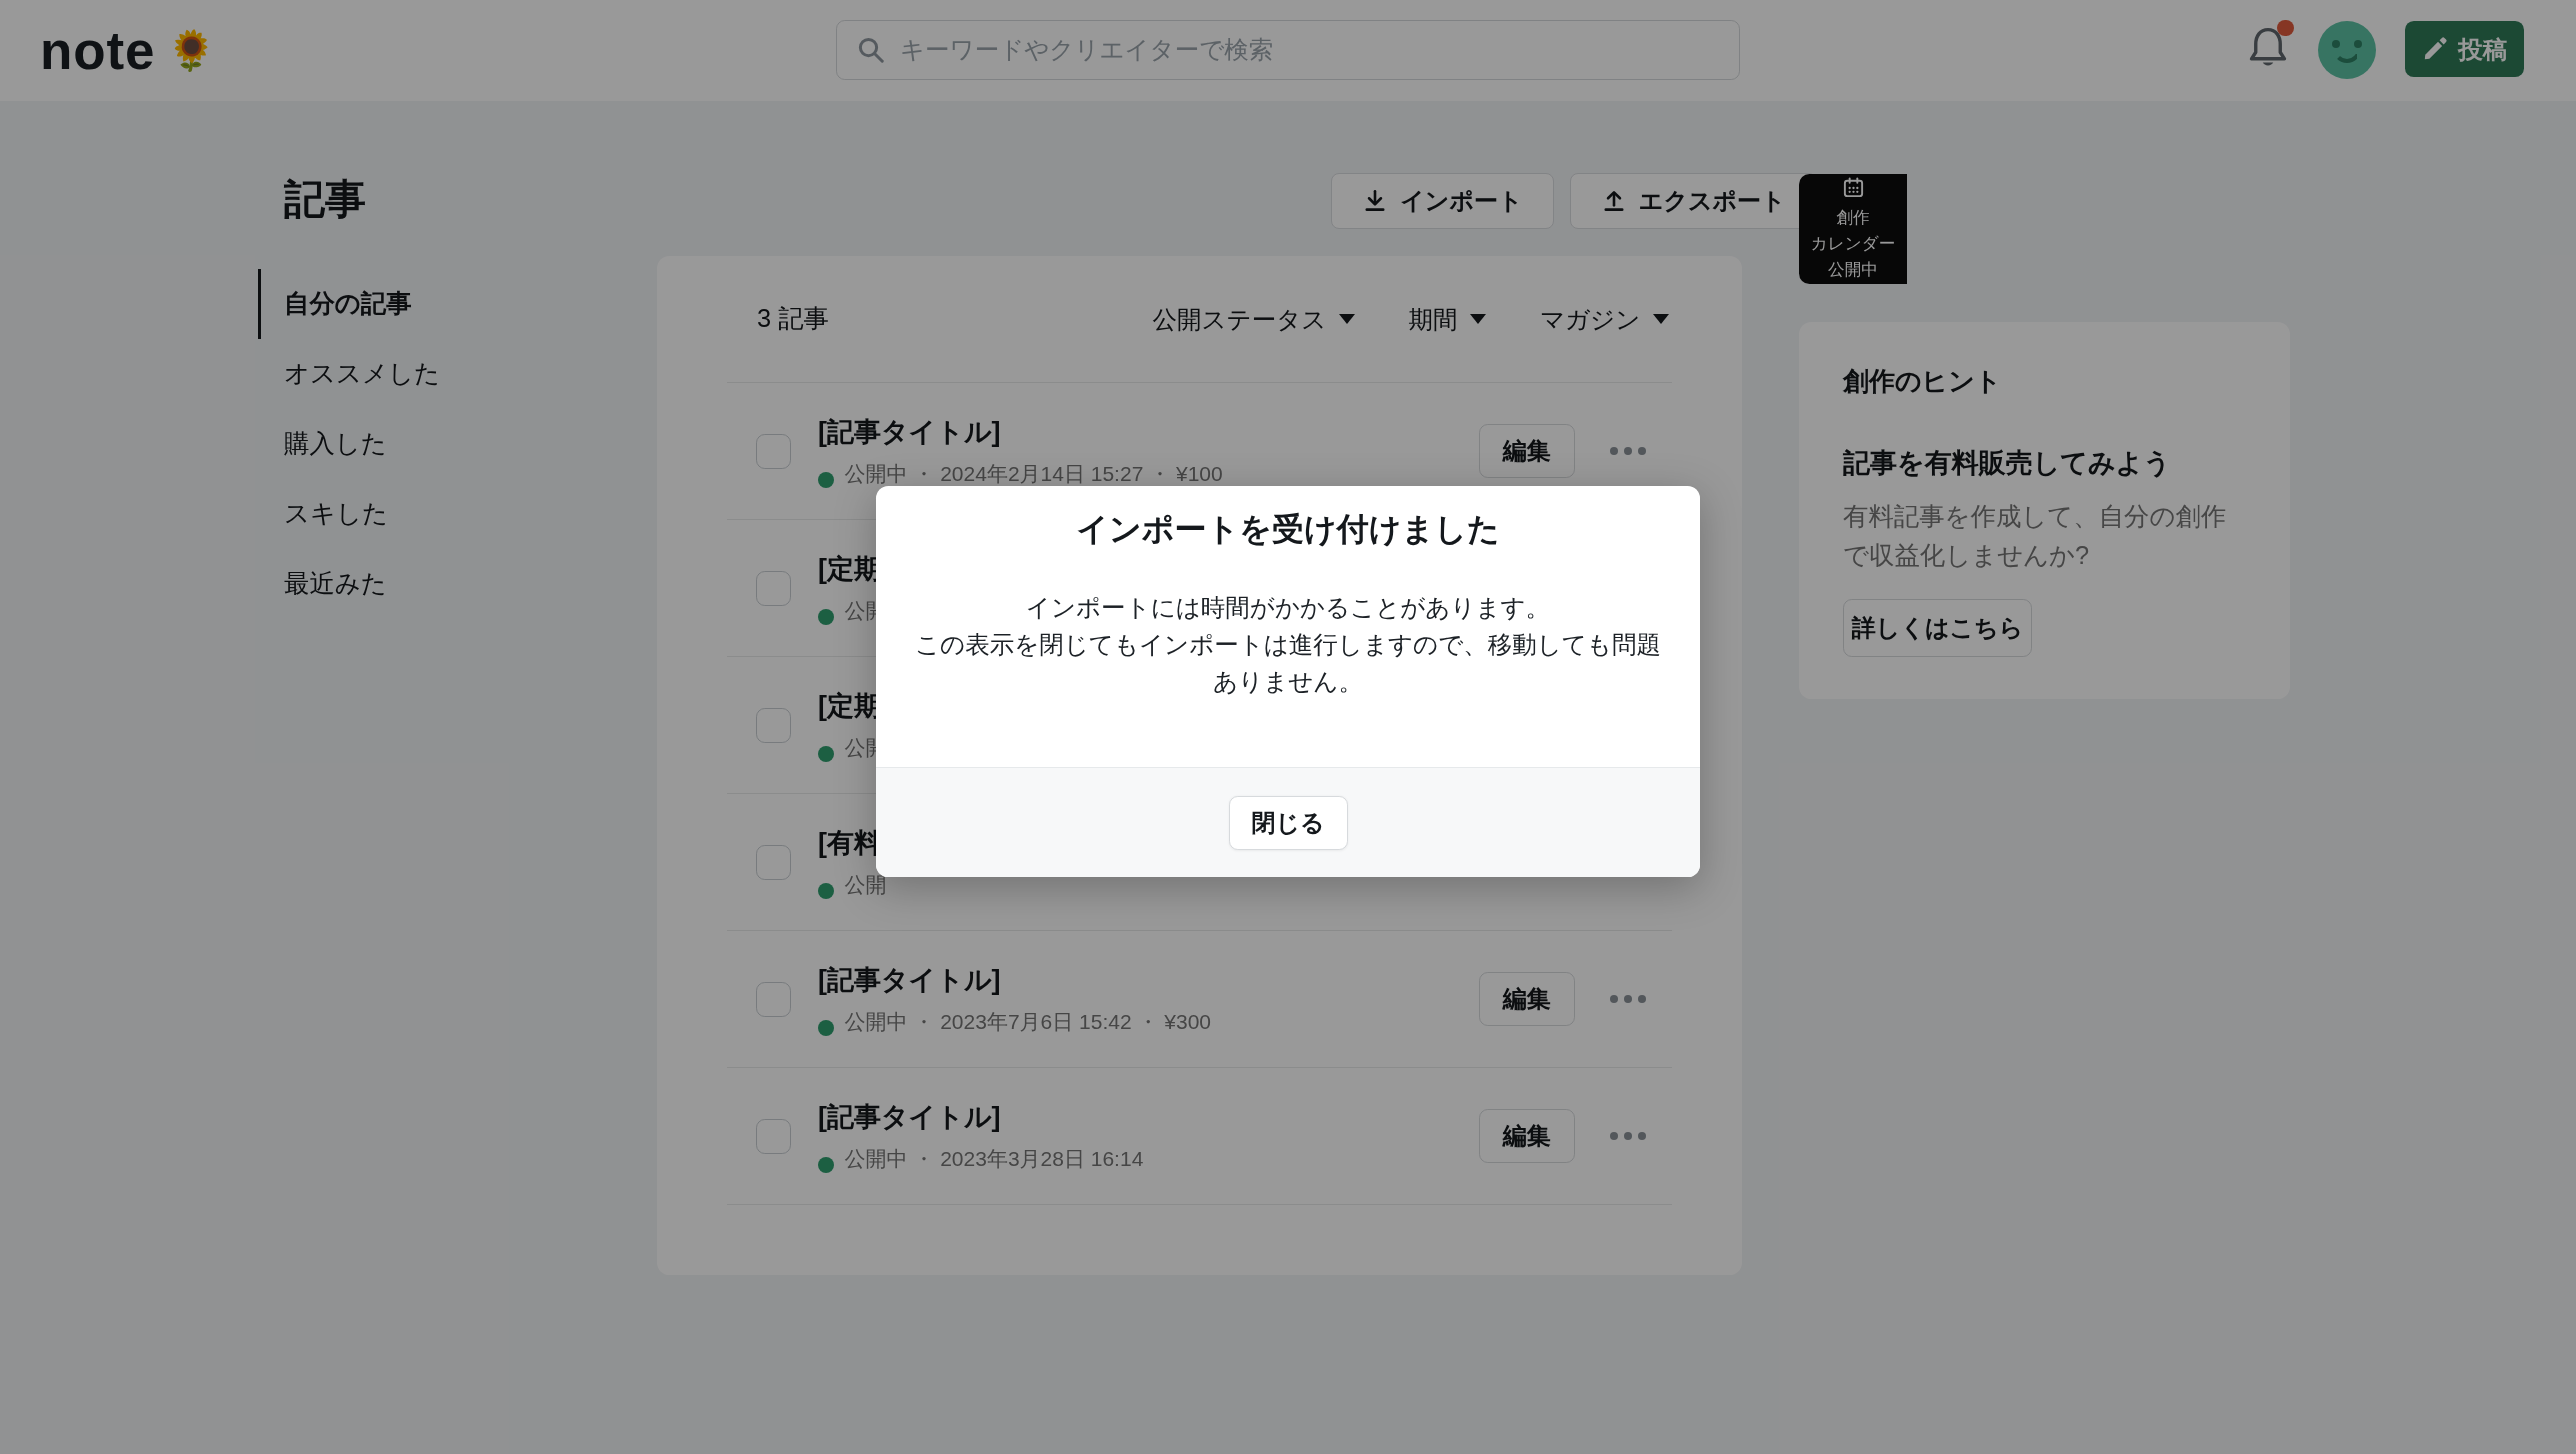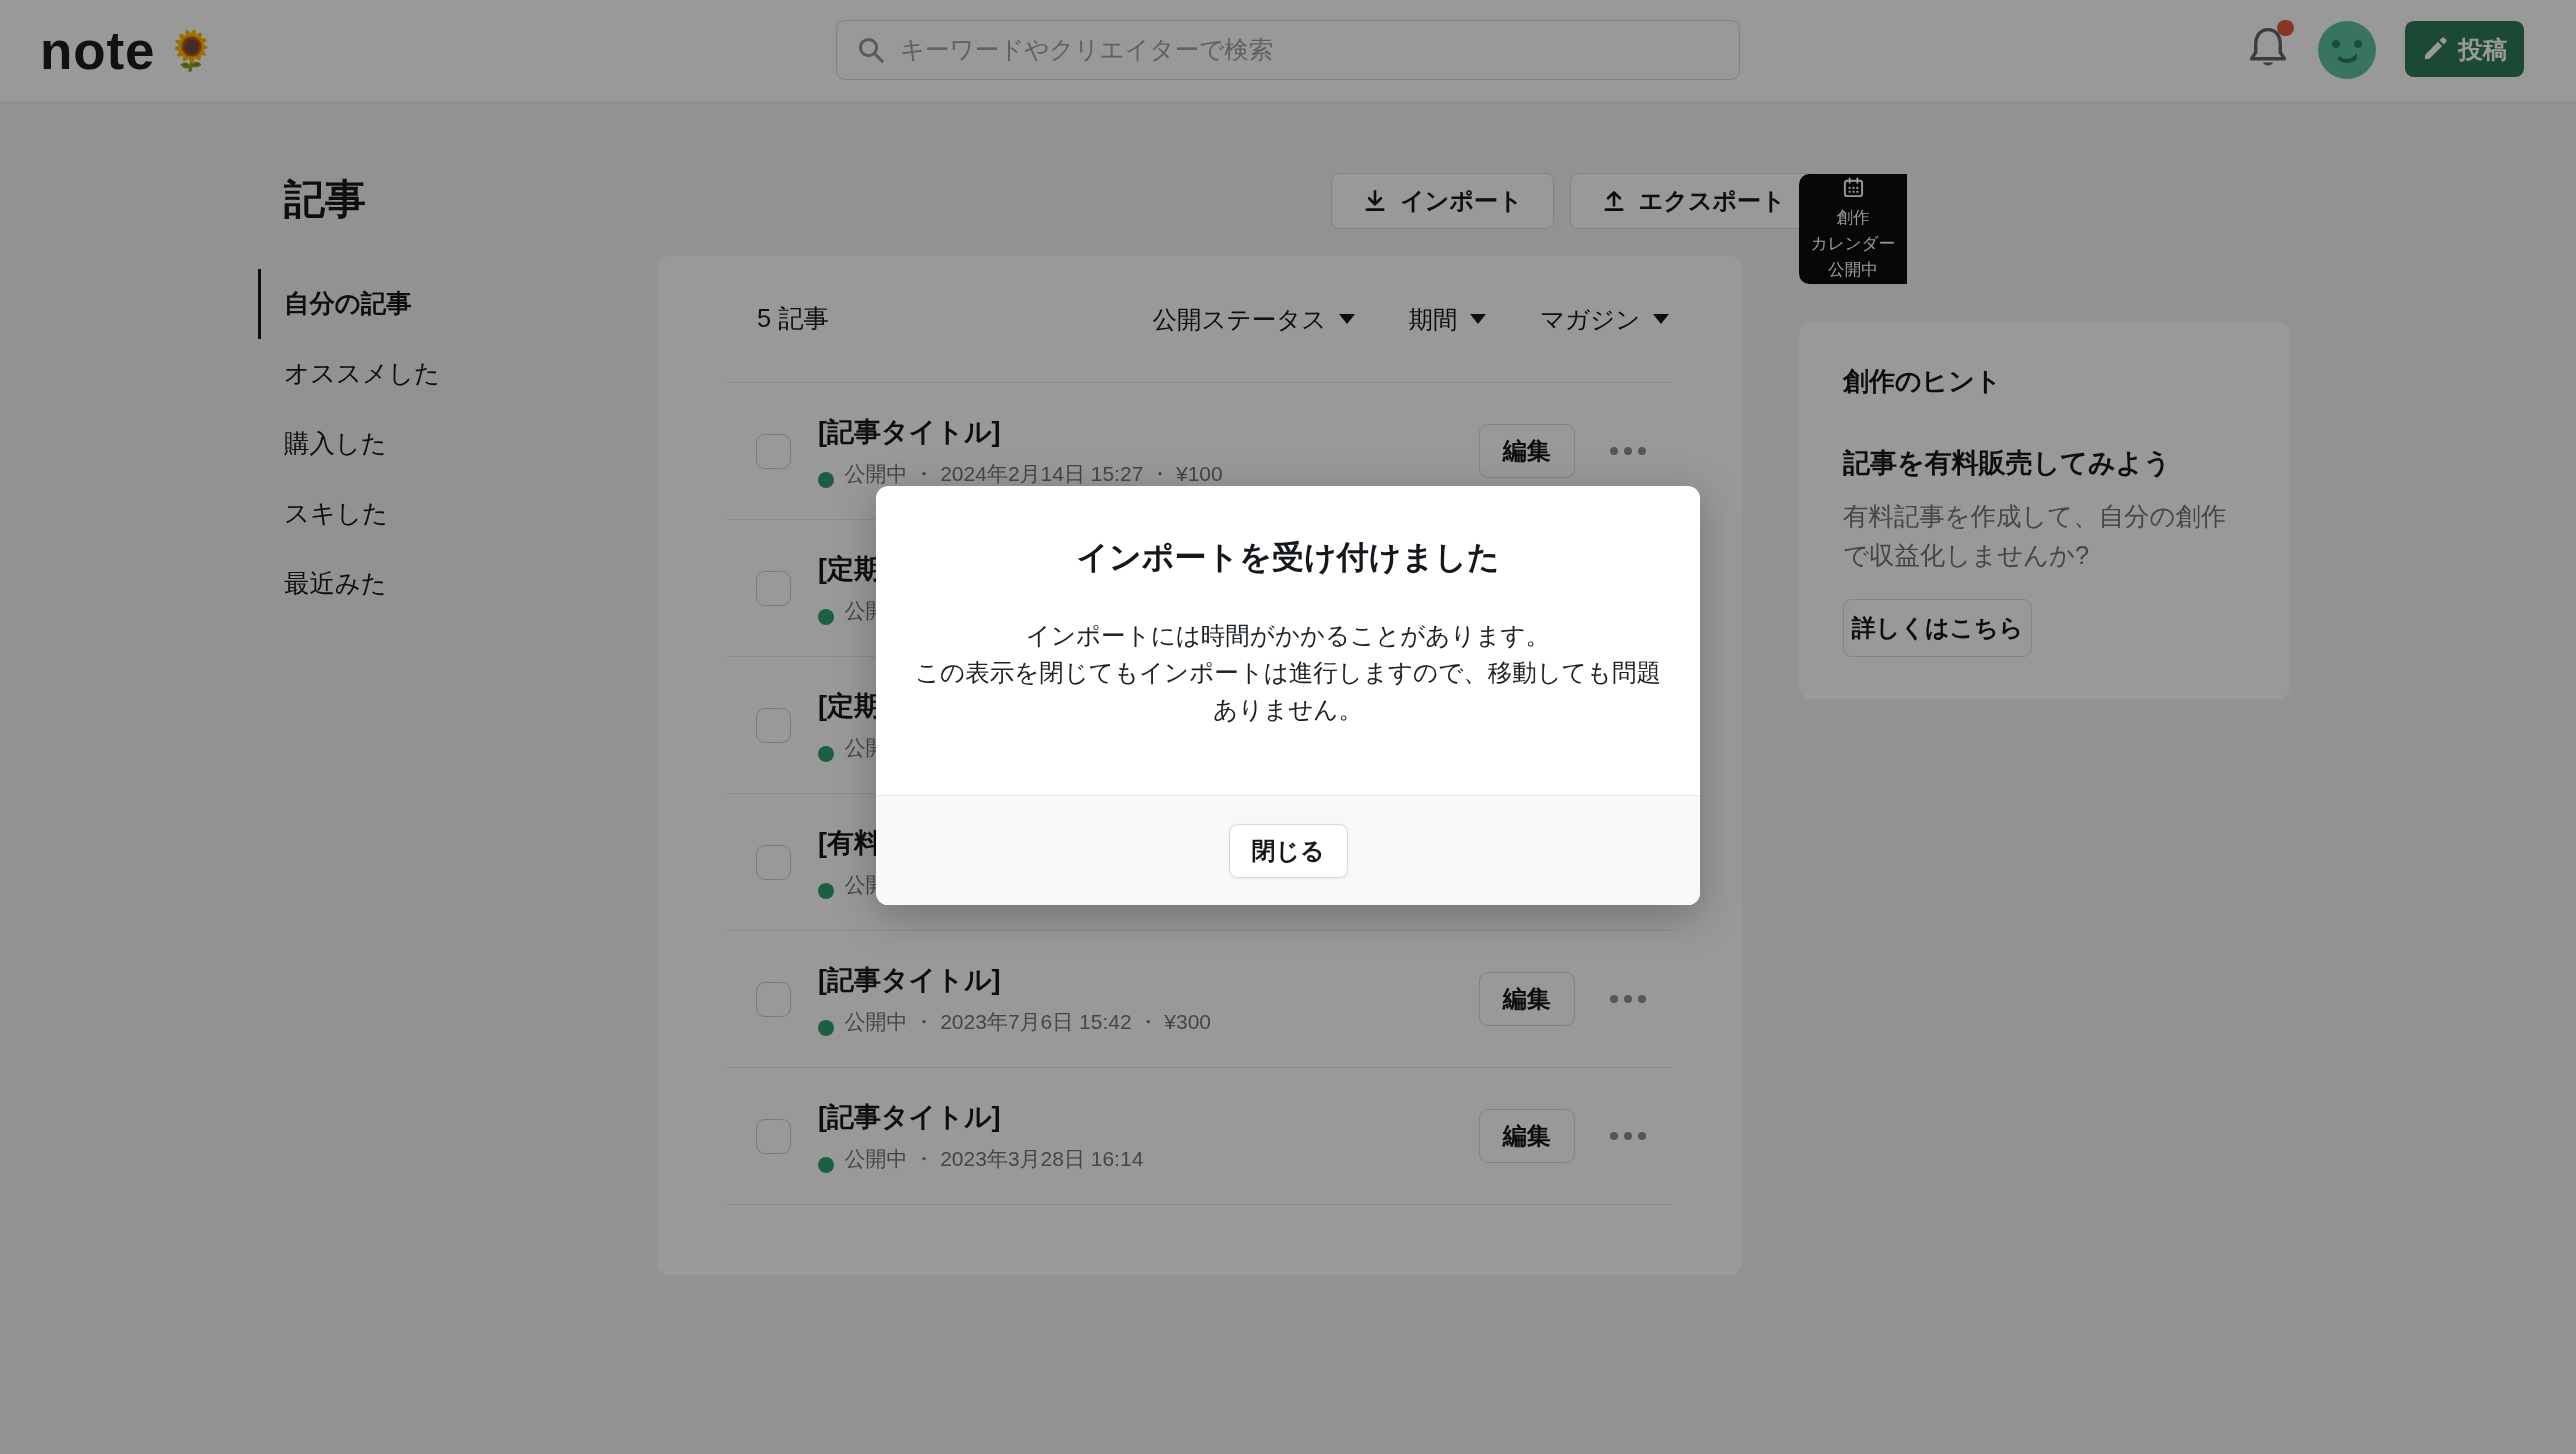--- a/index.html
+++ b/index.html
@@ -97,21 +97,21 @@
   .hint-title { font-size:26px; font-weight:bold; color:#14181c; }
   .hint-subtitle { font-size:27px; font-weight:bold; color:#14181c; margin-top:46px; }
   .hint-body { font-size:25.4px; color:#757575; line-height:1.52; margin-top:16px; }
   .hint-btn { margin-top:24.5px; width:189px; height:58px; background:#fff; border:1.8px solid #d7dadd;
               border-radius:8.8px; font-size:24px; font-weight:bold; color:#14181c; cursor:pointer; font-family:inherit; }
 
   
   .backdrop { position:absolute; inset:0; background:rgba(0,0,0,0.4); z-index:50; }
   .modal { position:absolute; left:876px; top:486px; width:824px; z-index:51; background:#fff; border-radius:12.3px;
            box-shadow:0 10.5px 42px rgba(0,0,0,0.25); }
-  .modal-body { padding:50px 26px 67px; text-align:center; }
+  .modal-body { padding:22px 26px 67px; text-align:center; }
   .modal-title { font-size:32px; font-weight:bold; color:#14181c; }
   .modal-line1 { margin-top:37px; font-size:24.5px; line-height:37px; color:#1c2126; }
   .modal-line2 { margin:0 auto; max-width:764px; font-size:24.5px; line-height:37px; color:#1c2126; }
   .modal-line3 { margin-top:35px; font-size:24.5px; line-height:37px; color:#1c2126; }
   .modal-footer { height:110px; background:#f7f8f9; border-top:0.9px solid #e6e9eb; border-radius:0 0 12.3px 12.3px;
                   display:flex; align-items:center; justify-content:center; }
   .close-btn { width:119px; height:54px; background:#fff; border:1.8px solid #d7dadd; border-radius:8.8px;
                font-size:24px; font-weight:bold; color:#14181c; cursor:pointer; font-family:inherit;
                box-shadow:0 0.9px 2.6px rgba(0,0,0,0.06); }
 </style>
@@ -177,21 +177,21 @@
     <div class="item active">自分の記事</div>
     <div class="item">オススメした</div>
     <div class="item">購入した</div>
     <div class="item">スキした</div>
     <div class="item">最近みた</div>
   </nav>
 
   <section class="panel">
     <div class="panel-inner">
       <div class="panel-head">
-        <span class="count">5 記事</span>
+        <span class="count">3 記事</span>
         <div class="filters">
           <span class="filter">
             <span>公開ステータス</span>
             <span class="caret"></span>
           </span>
           <span class="filter">
             <span>期間</span>
             <span class="caret"></span>
           </span>
           <span class="filter">

